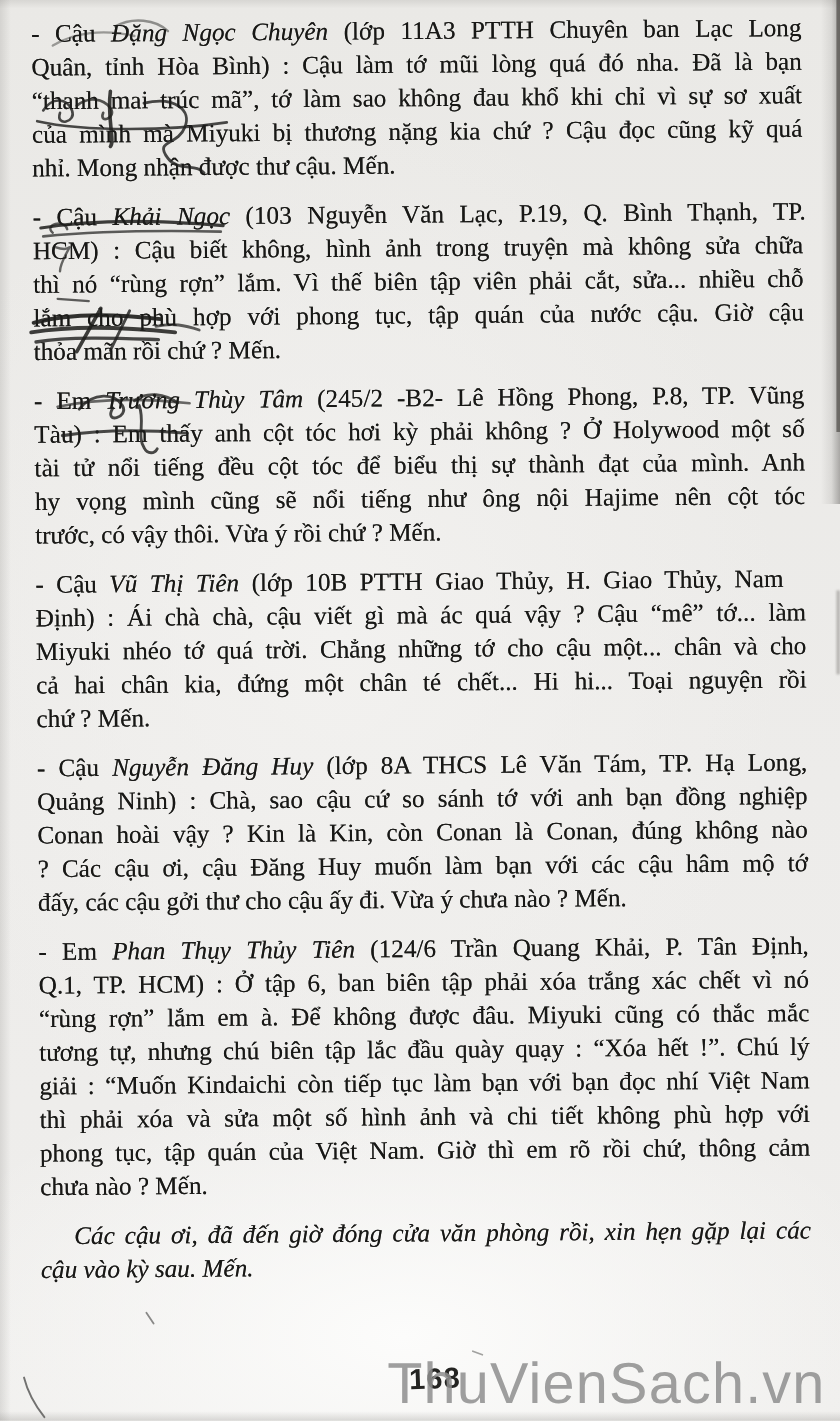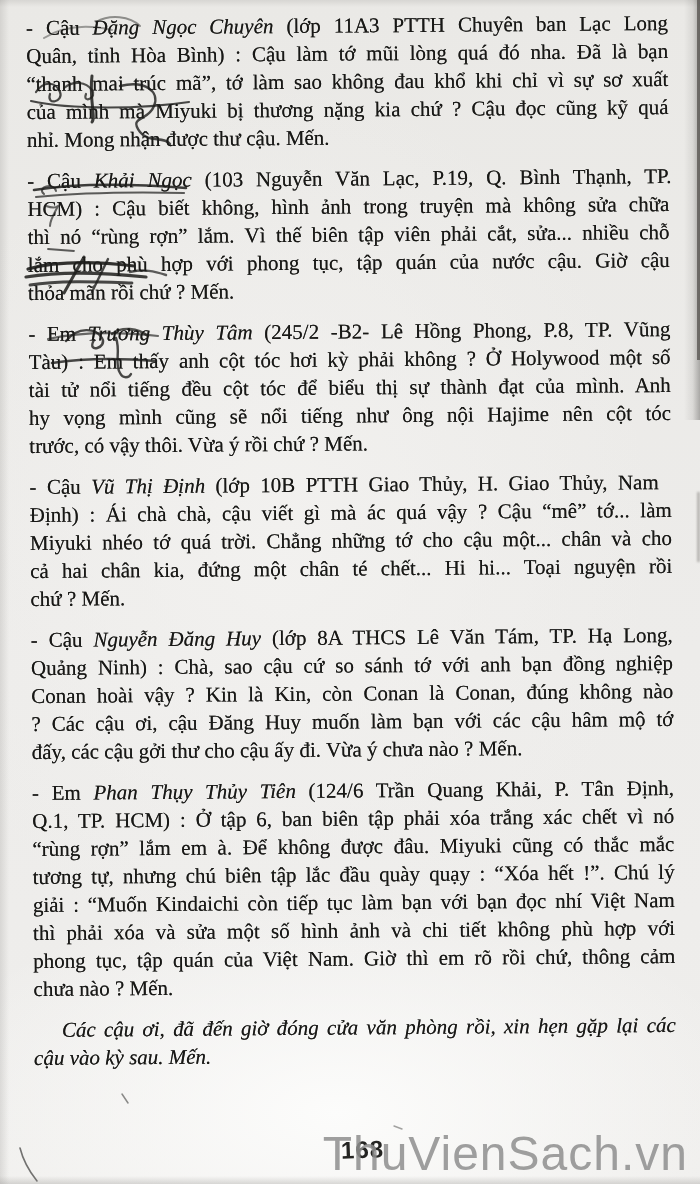--- a/index.html
+++ b/index.html
@@ -79,21 +79,21 @@
         <div class="line last"><span>thỏa mãn rồi chứ ? Mến.</span></div>
       </div>
       <div class="para">
         <div class="line"><span style="word-spacing: 6.36438px;">- Em <i>Trương Thùy Tâm</i> (245/2 -B2- Lê Hồng Phong, P.8, TP. Vũng</span></div>
         <div class="line"><span style="word-spacing: 4.61548px;">Tàu) : Em thấy anh cột tóc hơi kỳ phải không ? Ở Holywood một số</span></div>
         <div class="line"><span style="word-spacing: 6.13314px;">tài tử nổi tiếng đều cột tóc để biểu thị sự thành đạt của mình. Anh</span></div>
         <div class="line"><span style="word-spacing: 8.17523px;">hy vọng mình cũng sẽ nổi tiếng như ông nội Hajime nên cột tóc</span></div>
         <div class="line last"><span>trước, có vậy thôi. Vừa ý rồi chứ ? Mến.</span></div>
       </div>
       <div class="para">
-        <div class="line"><span style="word-spacing: 5.0972px;">- Cậu <i>Vũ Thị Định</i> (lớp 10B PTTH Giao Thủy, H. Giao Thủy, Nam</span></div>
+        <div class="line"><span style="word-spacing: 5.0972px;">- Cậu <i>Vũ Thị Tiên</i> (lớp 10B PTTH Giao Thủy, H. Giao Thủy, Nam</span></div>
         <div class="line"><span style="word-spacing: 5.31917px;">Định) : Ái chà chà, cậu viết gì mà ác quá vậy ? Cậu “mê” tớ... làm</span></div>
         <div class="line"><span style="word-spacing: 5.07556px;">Miyuki nhéo tớ quá trời. Chẳng những tớ cho cậu một... chân và cho</span></div>
         <div class="line"><span style="word-spacing: 7.91923px;">cả hai chân kia, đứng một chân té chết... Hi hi... Toại nguyện rồi</span></div>
         <div class="line last"><span>chứ ? Mến.</span></div>
       </div>
       <div class="para">
         <div class="line"><span style="word-spacing: 5.66449px;">- Cậu <i>Nguyễn Đăng Huy</i> (lớp 8A THCS Lê Văn Tám, TP. Hạ Long,</span></div>
         <div class="line"><span style="word-spacing: 5.67282px;">Quảng Ninh) : Chà, sao cậu cứ so sánh tớ với anh bạn đồng nghiệp</span></div>
         <div class="line"><span style="word-spacing: 5.73179px;">Conan hoài vậy ? Kin là Kin, còn Conan là Conan, đúng không nào</span></div>
         <div class="line"><span style="word-spacing: 5.66858px;">? Các cậu ơi, cậu Đăng Huy muốn làm bạn với các cậu hâm mộ tớ</span></div>

